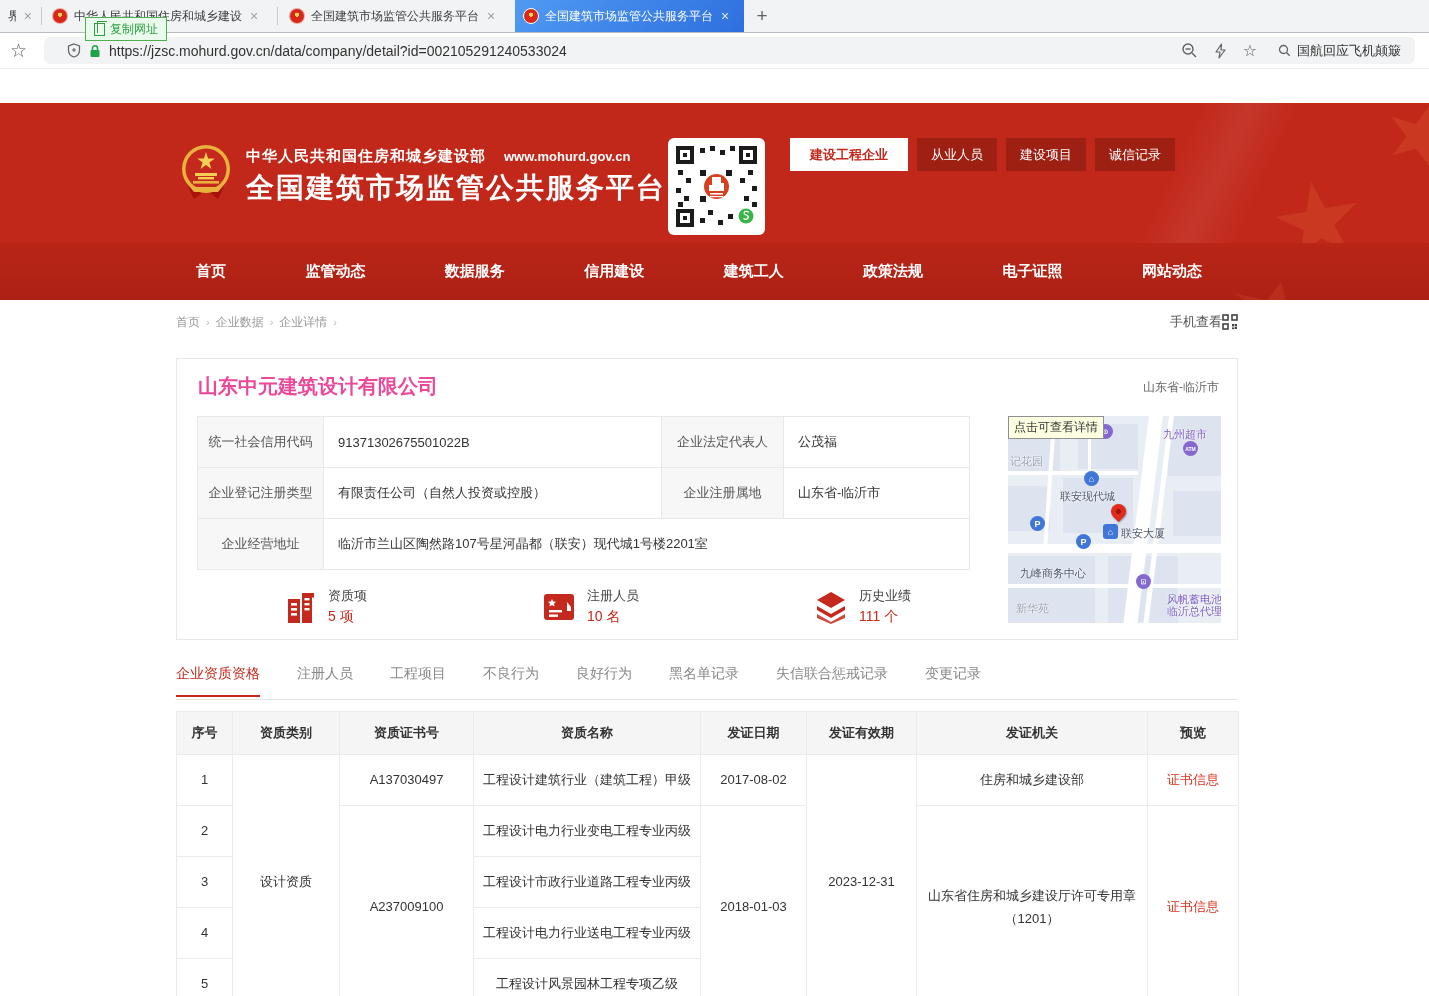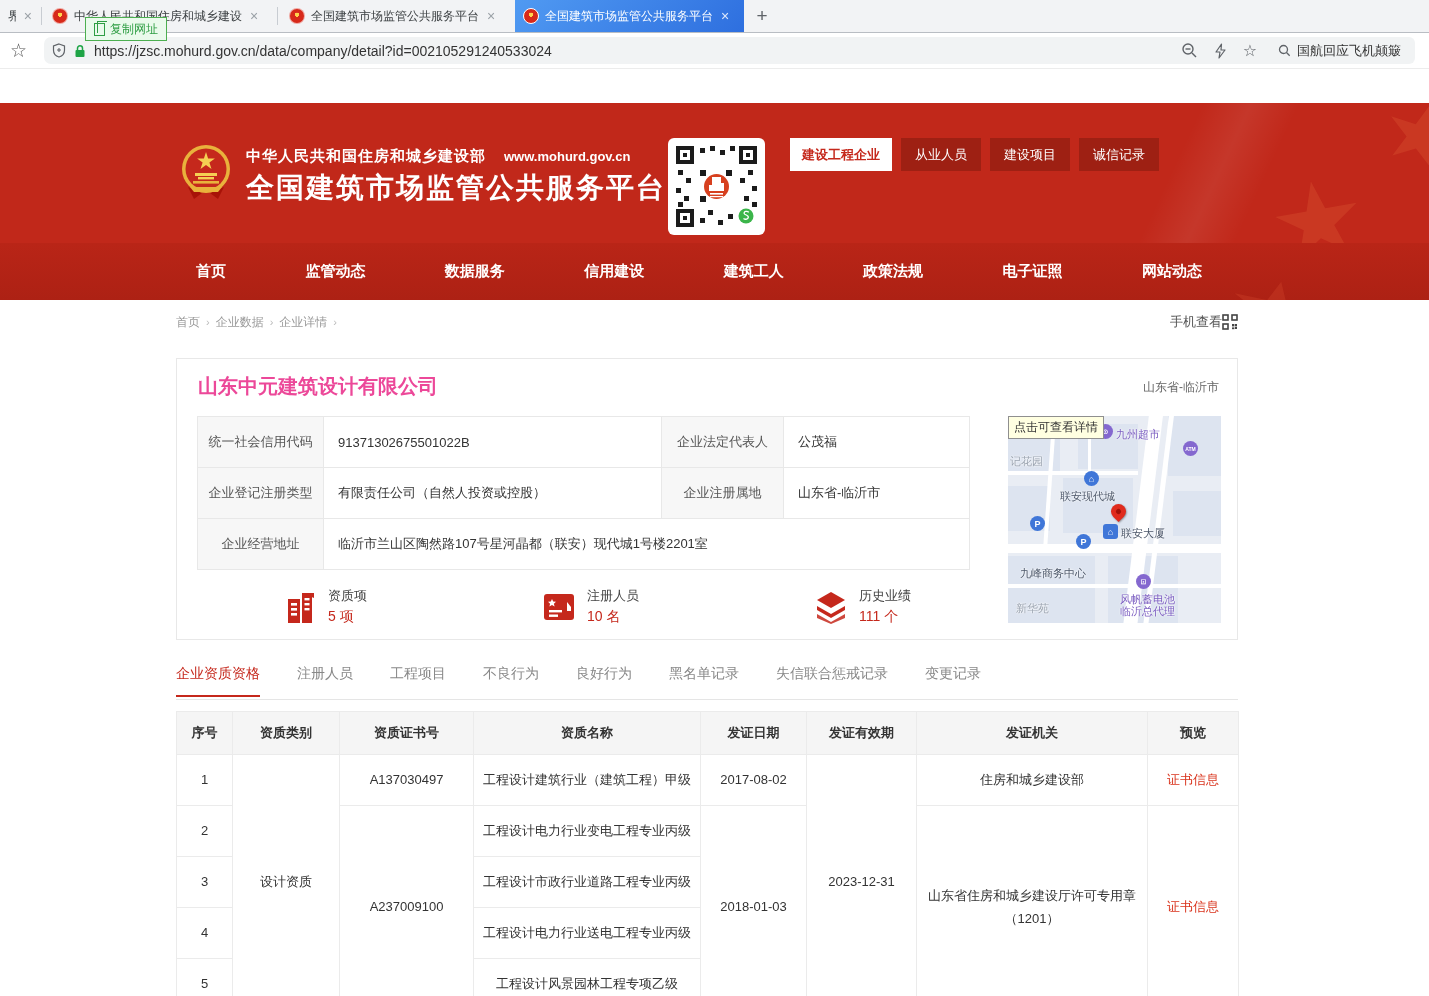--- a/index.html
+++ b/index.html
@@ -20,40 +20,40 @@
   .btab.active .close{color:#dfe9fb;}
   .favicon{width:14px;height:14px;border-radius:50%;background:radial-gradient(circle at 50% 40%,#ffd34d 0 18%,#d7291a 20% 100%);margin-right:6px;flex:0 0 14px;border:1px solid rgba(255,255,255,.6);}
   .btab.active .favicon{background:radial-gradient(circle at 50% 40%,#ffd34d 0 18%,#d7291a 20% 100%);border:1px solid #fff;}
   .newtab{position:absolute;left:750px;top:5px;width:24px;height:24px;color:#5f6368;font-size:19px;line-height:22px;text-align:center;}
   .copy-tip{position:absolute;left:85px;top:17px;height:22px;background:#eafaec;border:1px solid #4caf50;color:#2f9e44;font-size:12px;display:flex;align-items:center;padding:0 8px;z-index:30;}
   .copy-tip .cicon{display:inline-block;width:9px;height:11px;border:1px solid #2f9e44;margin-right:5px;position:relative;background:#eafaec;}
   .copy-tip .cicon:before{content:"";position:absolute;left:2px;top:-3px;width:9px;height:11px;border:1px solid #2f9e44;border-right:0;border-bottom:0;}
 
   .toolbar{position:absolute;left:0;top:33px;width:1429px;height:35px;background:#fff;border-bottom:1px solid #ececec;}
   .bm-star{position:absolute;left:10px;top:6px;font-size:19px;color:#555;font-family:"DejaVu Sans",sans-serif;}
-  .urlfield{position:absolute;left:44px;top:4px;width:1252px;height:27px;background:#f1f3f4;border-radius:7px;display:flex;align-items:center;padding:0 8px;box-sizing:border-box;}
+  .urlfield{position:absolute;left:44px;top:4px;width:1252px;height:27px;background:#f1f3f4;border-radius:7px;display:flex;align-items:center;padding:0 23px;box-sizing:border-box;}
   .urltext{font-size:14px;color:#333;margin-left:8px;white-space:nowrap;overflow:hidden;}
   .field-icons{position:absolute;right:14px;top:0;height:27px;display:flex;align-items:center;gap:16px;color:#5f6368;}
   .newsbox{position:absolute;left:1270px;top:4px;width:145px;height:27px;background:#f1f3f4;border-radius:6px;display:flex;align-items:center;padding:0 8px;box-sizing:border-box;font-size:13px;color:#333;gap:6px;white-space:nowrap;overflow:hidden;}
   .chev{width:8px;height:8px;border-right:1.5px solid #5f6368;border-bottom:1.5px solid #5f6368;transform:rotate(45deg) translateY(-2px);}
 
   
   .site-header{position:absolute;left:0;top:103px;width:1429px;height:140px;background:#c1281a;overflow:hidden;}
   .site-nav{position:absolute;left:0;top:243px;width:1429px;height:57px;background:linear-gradient(180deg,#b92517,#ad2114);overflow:hidden;}
   .banner-star{position:absolute;background:#d2462a;opacity:.55;
     clip-path:polygon(50% 0%,61% 35%,98% 35%,68% 57%,79% 91%,50% 70%,21% 91%,32% 57%,2% 35%,39% 35%);}
   .banner-streak{position:absolute;background:linear-gradient(115deg,rgba(255,255,255,0) 40%,rgba(255,255,255,.07) 50%,rgba(255,255,255,0) 60%);}
   .ministry-line{position:absolute;left:246px;top:44px;color:#fff;font-size:15px;font-weight:700;letter-spacing:1px;}
   .site-url{font-size:13px;font-weight:700;margin-left:18px;letter-spacing:0;}
   .site-title{position:absolute;left:246px;top:66px;color:#fff;font-size:28px;font-weight:700;letter-spacing:2px;}
   .qr-card{position:absolute;left:668px;top:35px;width:97px;height:97px;background:#fff;border-radius:6px;display:flex;align-items:center;justify-content:center;}
   .hsearch{position:absolute;left:790px;top:35px;width:447px;}
   .hsearch-tabs{display:flex;height:33px;}
   .hstab{background:#9e2013;color:#fff;font-size:13px;display:flex;align-items:center;justify-content:center;margin-right:9px;padding:0 14px;white-space:nowrap;}
-  .hstab.active{background:#fff;color:#c5281c;font-weight:700;padding:0 12px;}
+  .hstab.active{background:#fff;color:#c5281c;font-weight:700;padding:0 20px;}
   .hsearch-bar{display:flex;height:37px;}
   .hsearch-bar input{flex:1;border:0;outline:0;padding:0 12px;font-size:13px;color:#333;background:#fff;min-width:0;}
   .hsearch-bar input::placeholder{color:#b9b4b2;}
   .hsearch-btn{width:62px;background:linear-gradient(180deg,#e14f30,#d63a20);color:#fff;font-size:14px;border:0;display:flex;align-items:center;justify-content:center;}
   .nav-items{position:absolute;left:196px;top:0;width:1006px;height:57px;display:flex;justify-content:space-between;align-items:center;}
   .nav-item{color:#fff;font-size:15px;font-weight:700;text-decoration:none;white-space:nowrap;}
 
   
   .content{position:absolute;left:176px;top:314px;width:1062px;}
   .crumbs{display:flex;align-items:center;font-size:12px;color:#999;height:16px;}
@@ -71,21 +71,21 @@
   .stat-texts{display:flex;flex-direction:column;gap:3px;}
   .stat-label{font-size:13px;color:#444;}
   .stat-value{font-size:14px;color:#c5281c;}
 
   
   .map{position:absolute;left:831px;top:57px;width:213px;height:207px;background:#e9edf4;overflow:hidden;}
   .blk{position:absolute;background:#dde4f0;}
   .road{position:absolute;background:#fff;}
   .map-tip{position:absolute;left:0px;top:0px;background:#ffffe1;border:1px solid #8f8f8f;color:#333;font-size:12px;padding:2px 5px;z-index:6;white-space:nowrap;}
   .mlabel{position:absolute;font-size:11px;white-space:nowrap;z-index:4;text-shadow:0 0 2px #fff,0 0 2px #fff;}
-  .mlabel.purple{color:#7a5cc0;}
+  .mlabel.purple{color:#7a5cc0;margin-left:47px;}
   .mlabel.dark{color:#4a5568;}
   .mlabel.gray{color:#9aa3b0;}
   .ppin{position:absolute;width:15px;height:15px;border-radius:50%;background:#8468cf;z-index:4;color:#fff;font-size:7px;display:flex;align-items:center;justify-content:center;font-weight:700;}
   .bluepin{position:absolute;width:15px;height:15px;border-radius:50%;background:#3f76d8;z-index:4;color:#fff;font-size:9px;display:flex;align-items:center;justify-content:center;font-weight:700;}
   .redmark{position:absolute;width:15px;height:15px;background:#e02b1d;border-radius:50% 50% 50% 0;transform:rotate(-45deg);z-index:5;box-shadow:0 1px 2px rgba(0,0,0,.4);}
   .redmark:after{content:"";position:absolute;left:5px;top:5px;width:5px;height:5px;border-radius:50%;background:#a31208;}
 
   
   .detail-tabs{margin-top:25px;display:flex;gap:37px;border-bottom:1px solid #e5e5e5;height:34px;align-items:flex-start;}
   .dtab{font-size:14px;color:#888;padding-bottom:12px;white-space:nowrap;}

